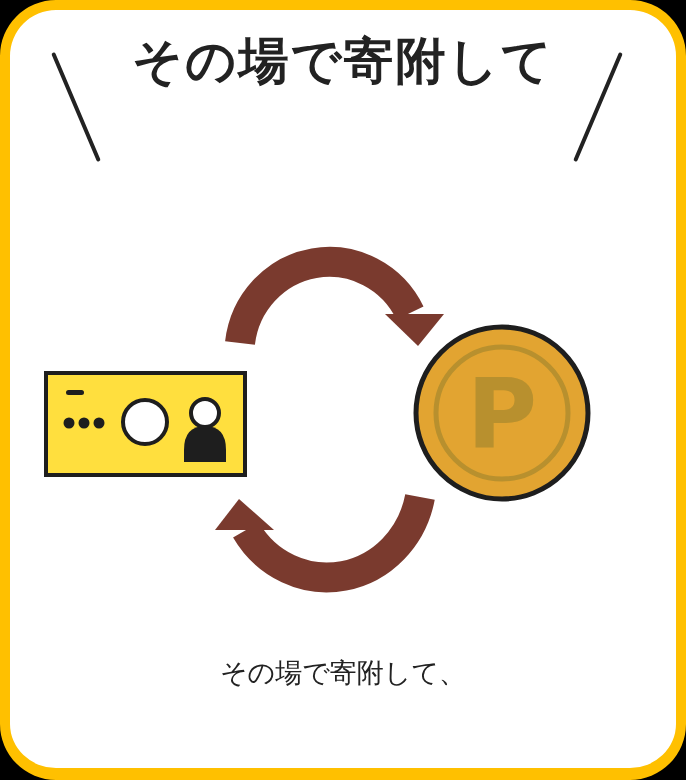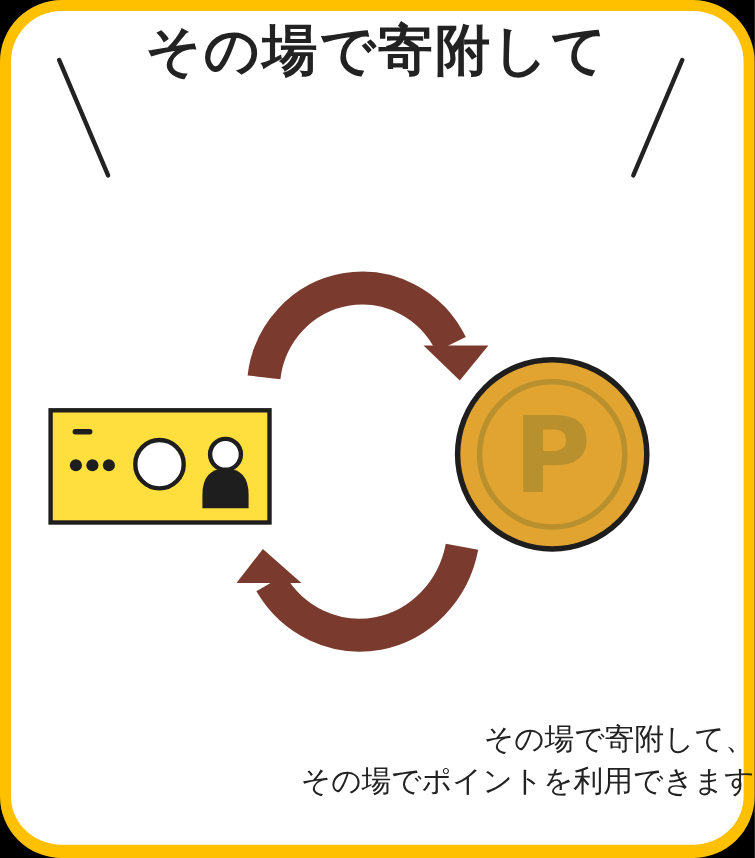--- a/index.html
+++ b/index.html
@@ -22,21 +22,21 @@
       height: 780px;
       box-sizing: border-box;
       background: #ffffff;
       border: 10px solid #FFC000;
       border-bottom-width: 12px;
       border-radius: 56px;
     }
     .headline {
       position: absolute;
       left: 0;
-      top: 13px;
+      top: 28px;
       width: 686px;
       text-align: center;
       font-family: "DejaVu Sans", sans-serif;
       font-weight: bold;
       font-size: 50px;
       line-height: 66px;
       color: #222222;
       letter-spacing: 2px;
     }
     .headline .line { display: block; }
@@ -69,21 +69,21 @@
       position: absolute;
       left: 0;
       top: 654px;
       width: 686px;
       text-align: center;
       font-family: "DejaVu Sans", sans-serif;
       font-size: 27px;
       line-height: 38px;
       color: #222222;
     }
-    .caption .line { display: block; text-align: right; }
+    .caption .line { display: block; }
   </style>
 </head>
 <body>
 
 <div class="panel"></div>
 
 <div class="slash slash-left"></div>
 <div class="slash slash-right"></div>
 
 <div class="headline">
@@ -115,14 +115,13 @@
 
   <g>
     <circle cx="502" cy="413" r="86" fill="#E2A431" stroke="#1E1E1E" stroke-width="5"></circle>
     <circle cx="502" cy="413" r="66" fill="none" stroke="#B8902E" stroke-width="5"></circle>
     <text x="502" y="447" text-anchor="middle" font-family="DejaVu Sans, sans-serif" font-weight="bold" font-size="96" fill="#B8902E">P</text>
   </g>
 </svg>
 
 <div class="caption">
   <span class="line">その場で寄附して、</span>
-  <span class="line">その場でポイントを利用できます</span>
 </div>
 
 </body></html>

